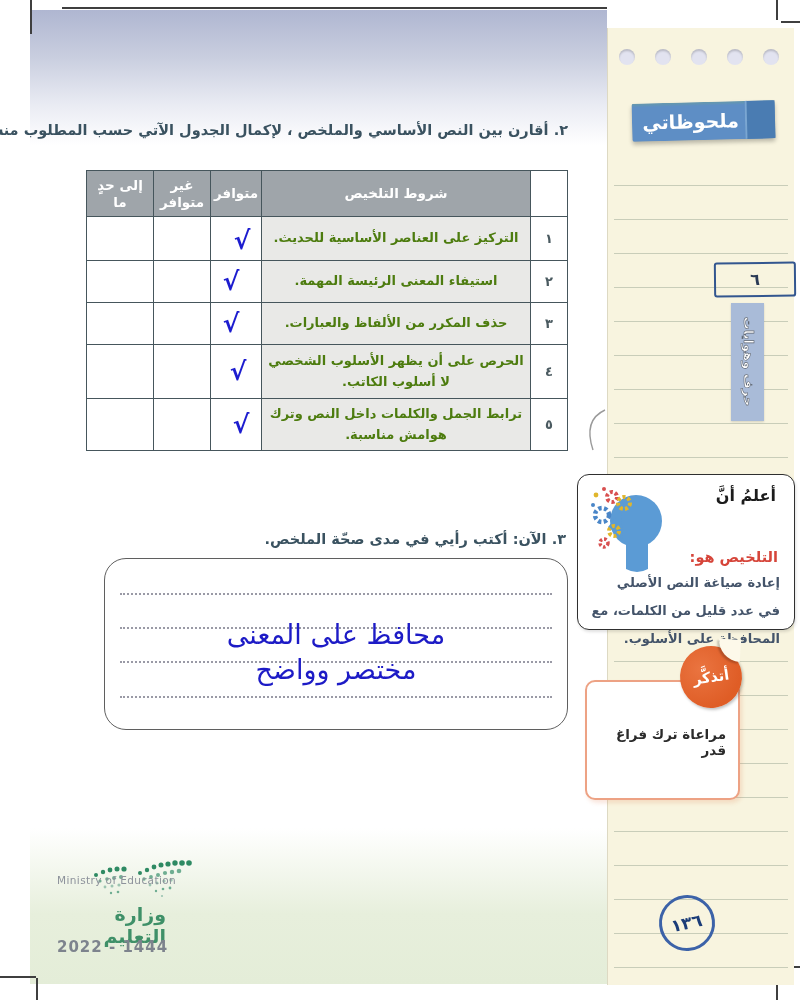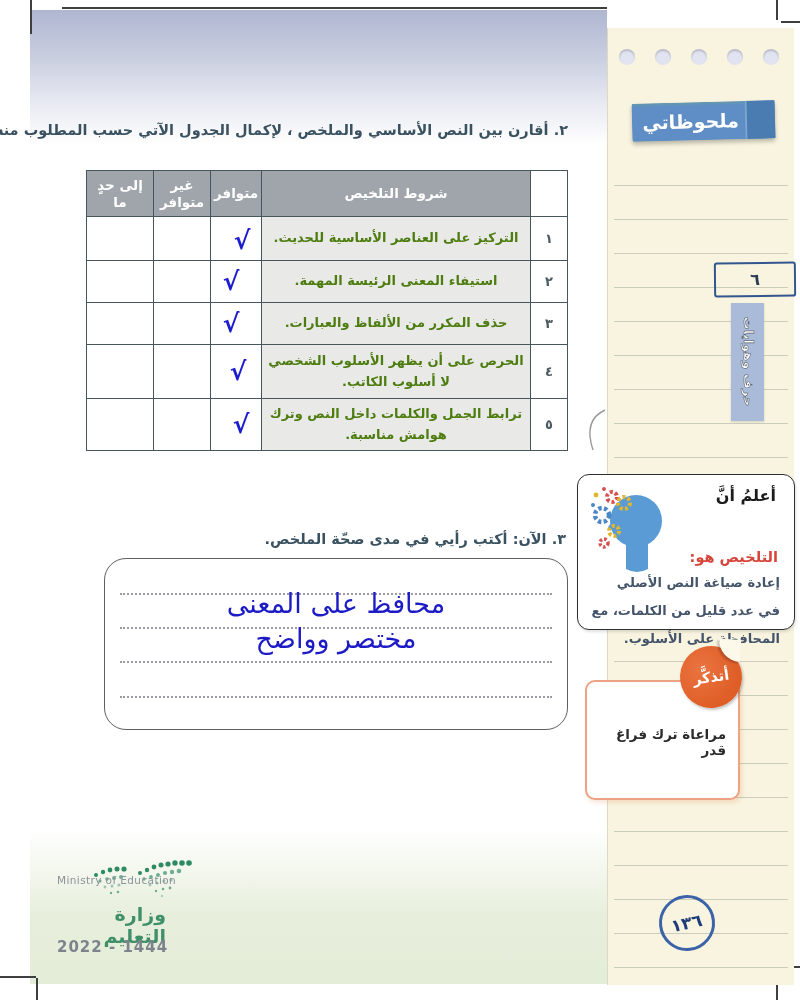--- a/index.html
+++ b/index.html
@@ -44,21 +44,21 @@
   tr.r3 td.av span{ transform:translate(-5px,0); }
   tr.r4 td.av span{ transform:translate(2px,0); }
   tr.r5 td.av span{ transform:translate(5px,0); }
 
   
   .answer-box{
     left:104px; top:558px; width:464px; height:172px;
     border:1.6px solid #5f5f5f; border-radius:22px; background:#fff;
   }
   .dotline{ height:0; border-top:2px dotted #9a9aa6; left:120px; width:432px; }
-  .hand{ color:#1d1bc6; font-size:27px; direction:rtl; text-align:center; width:464px; left:104px; }
+  .hand{ color:#1d1bc6; font-size:27px; direction:rtl; text-align:center; width:464px; left:104px;margin-top:31px; }
 
   
   .logo-ar{ color:#3f9068; font-size:19px; font-weight:bold; direction:rtl; }
   .logo-en{ color:#8d929b; font-size:10.5px; letter-spacing:.4px; }
   .logo-years{ color:#7d838d; font-size:15px; font-weight:bold; letter-spacing:1px; }
 
   
   .sidebar{
     left:607px; top:28px; width:187px; height:957px;
     background:#f8f4df; border-left:1px solid #ddd9c3;

